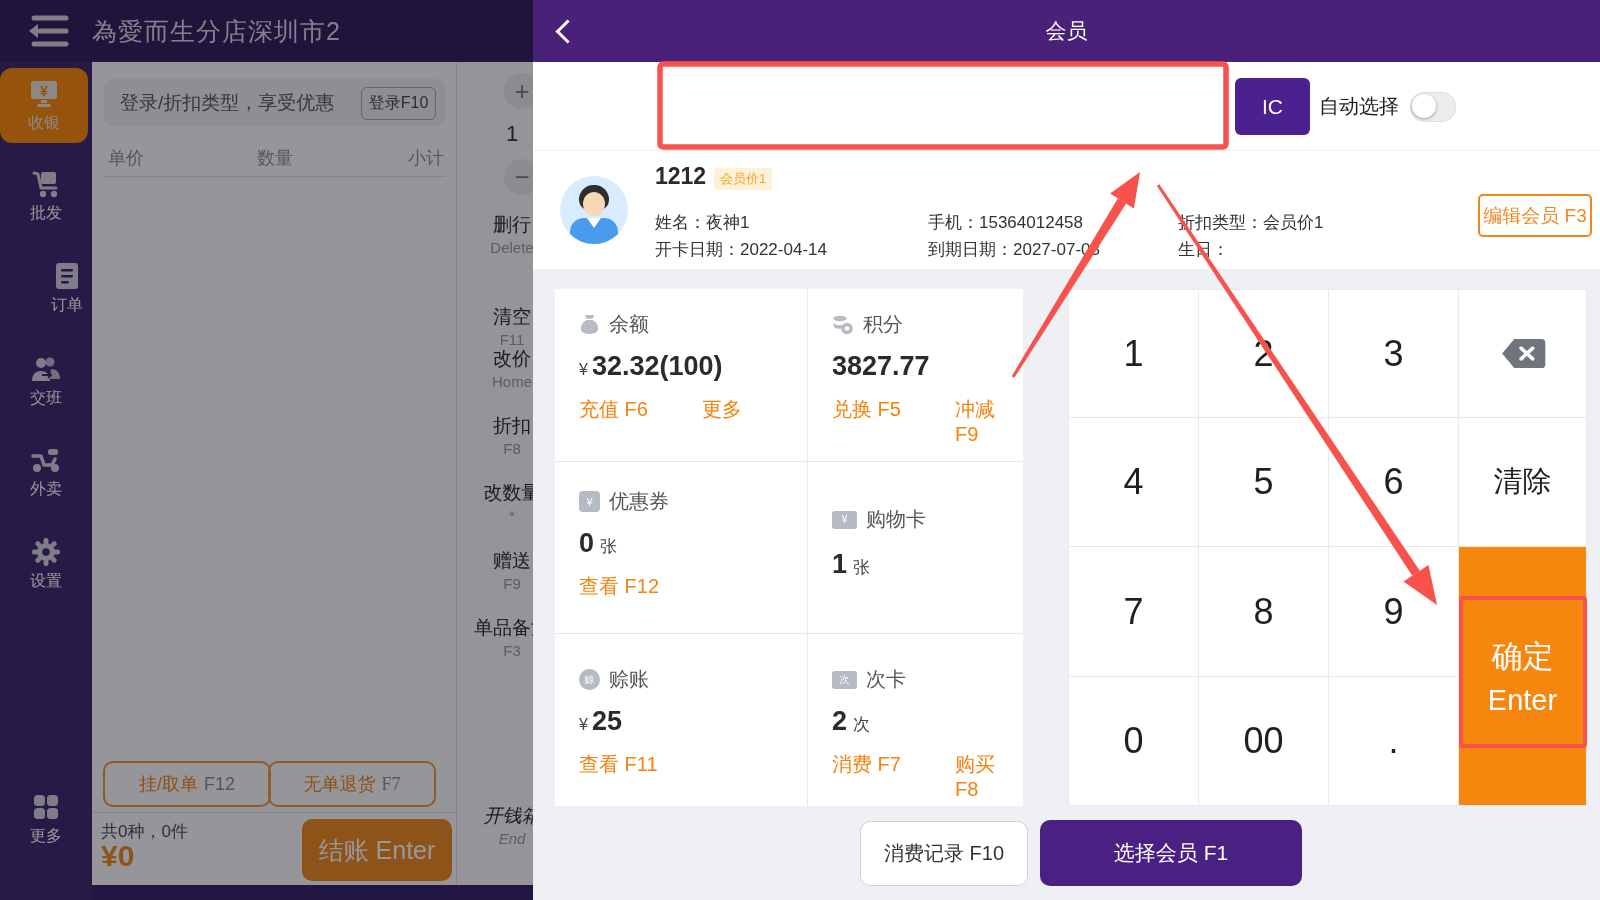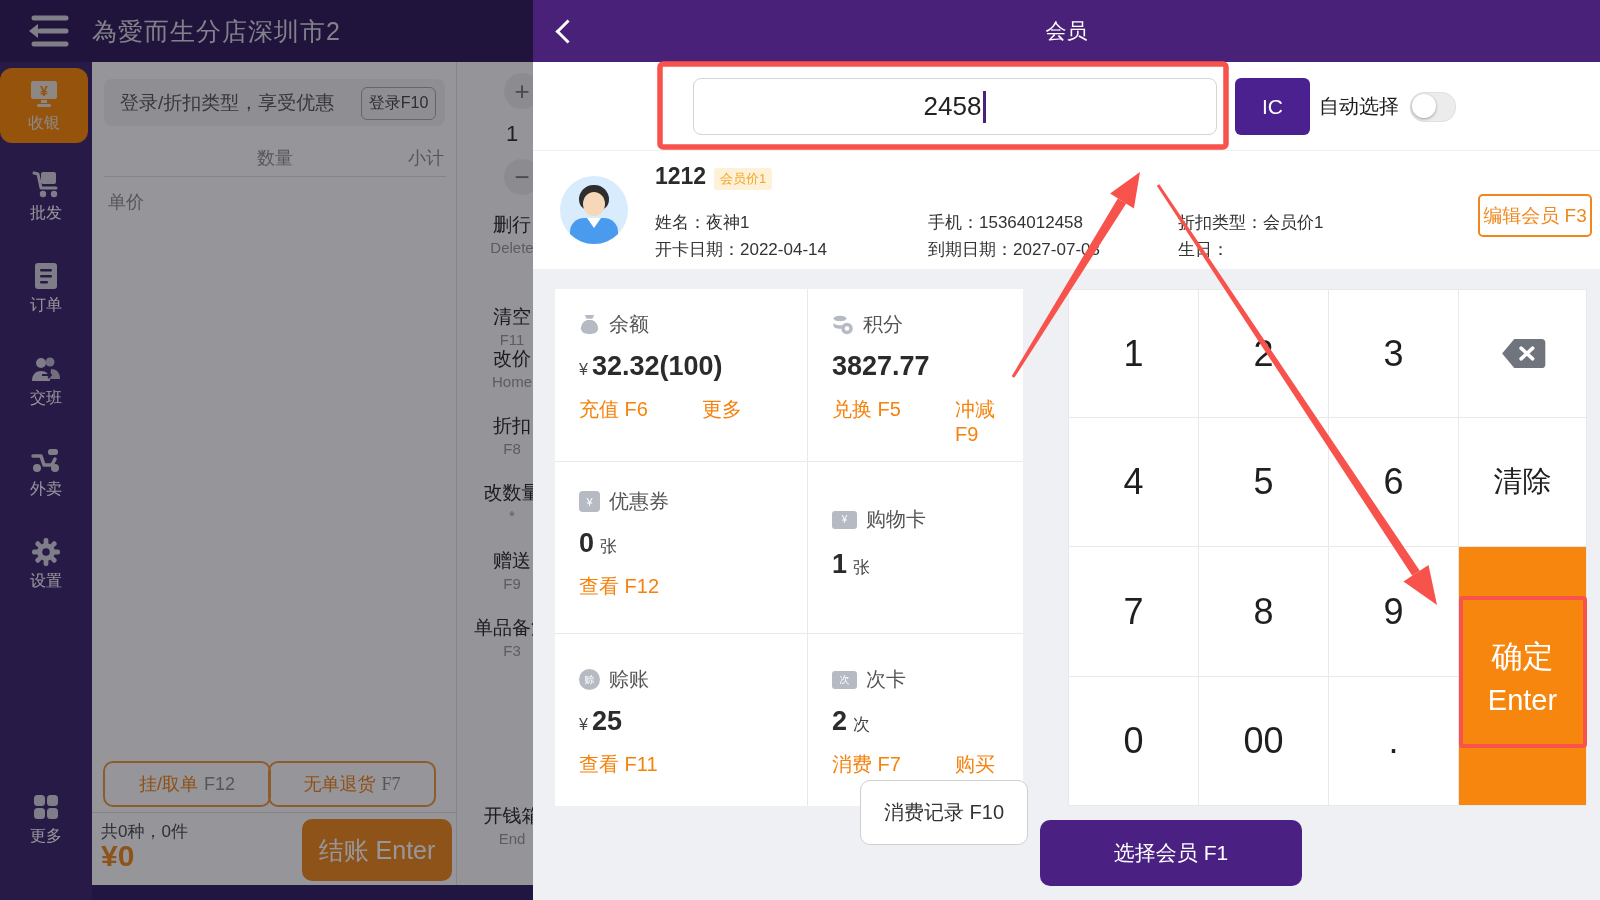--- a/index.html
+++ b/index.html
@@ -18,21 +18,21 @@
   .side-item .lbl{line-height:1;}
   .side-item.active{width:88px;background:#fb8c09;border-radius:12px;padding:12px 0 12px;color:#eee6da;}
 
   .main-panel{position:absolute;left:92px;top:62px;width:364px;height:823px;background:#fdfdfd;}
   .login-bar{position:absolute;left:12px;top:17px;width:341px;height:47px;background:#f2f2f2;
              border-radius:8px;display:flex;align-items:center;}
   .login-bar .txt{margin-left:16px;font-size:19px;color:#5a5a5a;}
   .login-chip{position:absolute;right:9px;top:8px;width:73px;height:31px;border:1px solid #ababab;
               border-radius:6px;display:flex;align-items:center;justify-content:center;font-size:16px;color:#4a4a4a;background:#fff0;}
   .cols{position:absolute;left:12px;top:84px;width:342px;height:24px;font-size:18px;color:#929292;}
-  .cols .c1{position:absolute;left:4px;margin-top:44px;}
+  .cols .c1{position:absolute;left:4px;}
   .cols .c2{position:absolute;left:0;width:100%;text-align:center;}
   .cols .c3{position:absolute;right:2px;}
   .cols-divider{position:absolute;left:12px;top:114px;width:342px;border-top:1px solid #e0e0e0;}
   .pill-btn{position:absolute;top:699px;width:164px;height:42px;border:2px solid #f09a40;border-radius:10px;
             display:flex;align-items:center;justify-content:center;gap:6px;font-size:18px;background:#fff0;}
   .pill-btn .o{color:#f0871c;} .pill-btn .k{color:#8f8f8f;}
   .sum-divider{position:absolute;left:0;top:750px;width:364px;border-top:1px solid #dcdcdc;}
   .sum-count{position:absolute;left:9px;top:758px;font-size:17px;color:#4f4f4f;}
   .sum-total{position:absolute;left:9px;top:777px;font-size:30px;font-weight:bold;color:#f08c1e;}
   .checkout{position:absolute;left:210px;top:757px;width:150px;height:62px;background:#f08c1e;border-radius:10px;
@@ -102,21 +102,21 @@
           border:1px solid #e7e9ed;box-sizing:border-box;display:grid;
           grid-template-columns:130px 130px 130px 127px;grid-template-rows:128px 129px 130px 128px;}
   .np-key{display:flex;align-items:center;justify-content:center;font-size:36px;color:#1f1f1f;
           border-right:1px solid #e7e9ed;border-bottom:1px solid #e7e9ed;background:#fff;}
   .np-key.ler{border-right:none;} .np-key.leb{border-bottom:none;}
   .np-clear{font-size:29px;}
   .np-confirm{grid-column:4;grid-row:3/5;background:#f7860f;display:flex;flex-direction:column;
               align-items:center;justify-content:center;color:#fff;border:none;}
   .np-confirm .l1{font-size:31px;} .np-confirm .l2{font-size:29px;margin-top:6px;}
 
-  .hist-btn{position:absolute;left:327px;top:780px;width:166px;height:63px;background:#fff;
+  .hist-btn{position:absolute;left:327px;top:821px;width:166px;height:63px;background:#fff;
             border:1px solid #cfcfcf;border-radius:10px;display:flex;align-items:center;justify-content:center;
             font-size:20px;color:#333;}
   .select-btn{position:absolute;left:507px;top:820px;width:262px;height:66px;background:#4a2183;border-radius:10px;
               display:flex;align-items:center;justify-content:center;font-size:21px;color:#fff;}
 
   .annotations{position:absolute;left:0;top:0;width:1600px;height:900px;z-index:40;pointer-events:none;}
 </style>
 </head>
 <body>
 
@@ -144,21 +144,21 @@
     </div>
     <div class="side-item" style="top:108px;">
       <svg width="30" height="28" viewBox="0 0 30 28">
         <rect x="10" y="2" width="15" height="12" rx="2" fill="#d4d5de"></rect>
         <path d="M3 3 l4 1 3 14 h15" stroke="#d4d5de" stroke-width="3" fill="none" stroke-linecap="round" stroke-linejoin="round"></path>
         <circle cx="12" cy="24" r="3.2" fill="#d4d5de"></circle>
           <circle cx="23" cy="24" r="3.2" fill="#d4d5de"></circle>
       </svg>
       <span class="lbl">批发</span>
     </div>
-    <div class="side-item" style="top:200px;">
+    <div class="side-item" style="top:200px;padding-left:21px;">
       <svg width="26" height="28" viewBox="0 0 26 28">
         <rect x="2" y="1" width="22" height="26" rx="3" fill="#d4d5de"></rect>
         <rect x="7" y="7" width="12" height="2.6" rx="1.3" fill="#3f2a6e"></rect>
         <rect x="7" y="13" width="12" height="2.6" rx="1.3" fill="#3f2a6e"></rect>
         <rect x="7" y="19" width="8" height="2.6" rx="1.3" fill="#3f2a6e"></rect>
       </svg>
       <span class="lbl">订单</span>
     </div>
     <div class="side-item" style="top:293px;">
       <svg width="32" height="28" viewBox="0 0 32 28">
@@ -258,40 +258,36 @@
         <div class="key">*</div>
       </div>
       <div class="fn-item" style="top:488px;">
         <div class="lbl">赠送</div>
         <div class="key">F9</div>
       </div>
       <div class="fn-item" style="top:555px;">
         <div class="lbl">单品备注</div>
         <div class="key">F3</div>
       </div>
-      <div class="fn-item" style="top:743px;">
+      <div class="fn-item" style="top:743px;font-style:italic;">
         <div class="lbl">开钱箱</div>
         <div class="key">End</div>
       </div>
     </div>
   </div>
 
   <div class="dim"></div>
 
   <div class="dialog">
     <div class="dlg-header">
       <span class="back"></span>
       <span class="dlg-title">会员</span>
     </div>
 
     <div class="search-row">
-      <div class="search-input">
-        <span>2458</span>
-        <span class="caret"></span>
-      </div>
       <div class="ic-btn">IC</div>
       <div class="auto-label">自动选择</div>
       <div class="toggle">
         <span class="knob"></span>
       </div>
     </div>
 
     <div class="member-row">
       <div class="avatar">
         <span class="hair"></span>

